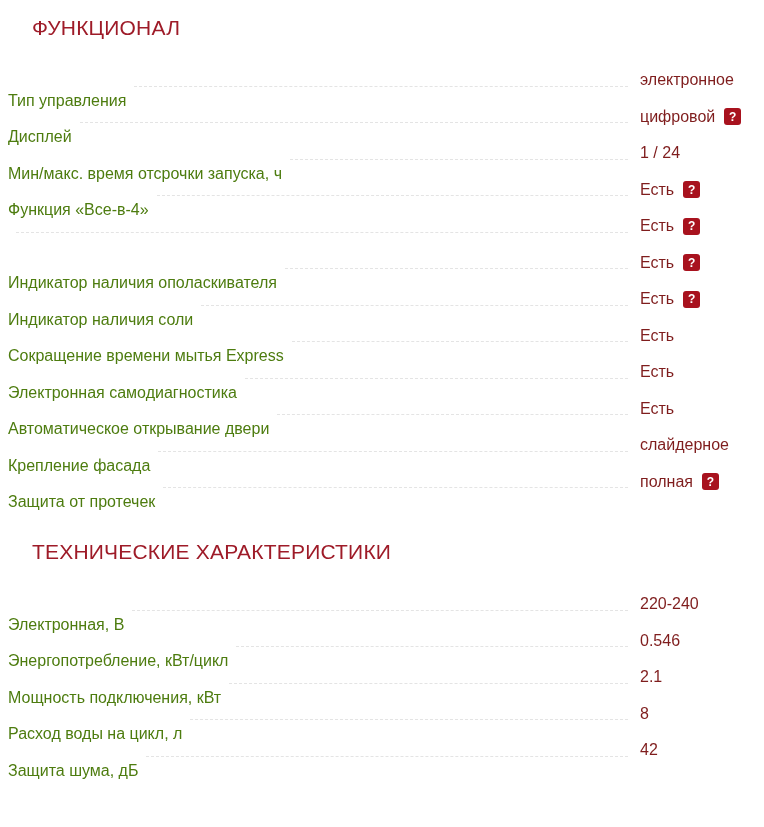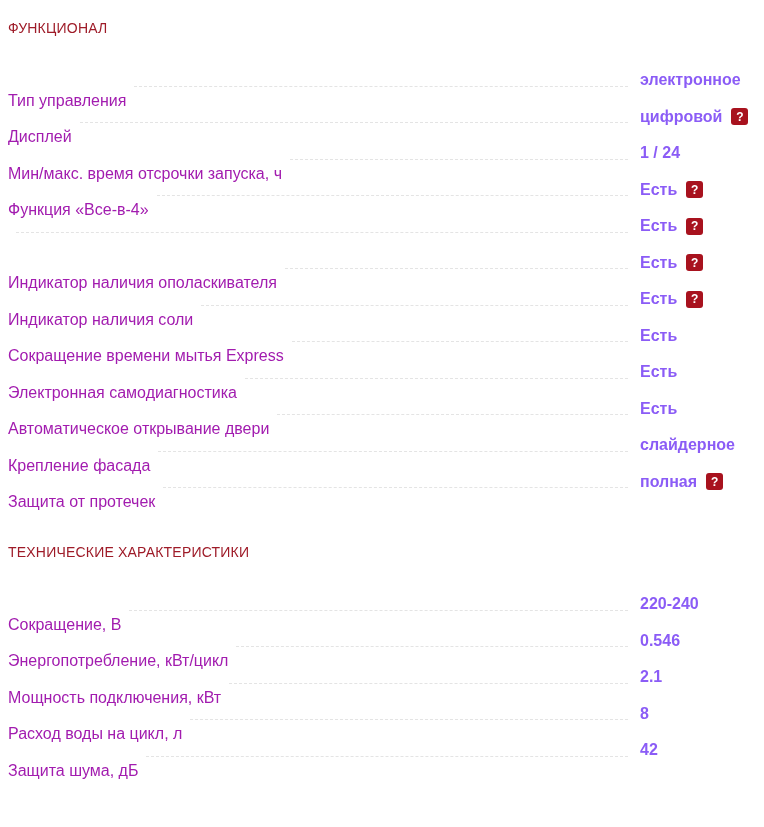--- a/index.html
+++ b/index.html
@@ -8,57 +8,58 @@
     background: #ffffff;
     font-family: "Liberation Sans", sans-serif;
   }
   body {
     height: 827px;
     overflow: hidden;
     padding: 16px 24px 0 8px;
   }
   .spec-section + .spec-section { margin-top: 40px; }
   .section-title {
-    font-size: 14px;
+    font-size: 21px;
     font-weight: 500;
     letter-spacing: 0.2px;
     color: #9e1b28;
     line-height: 24px;
     margin-bottom: 22px;
+    margin-left: 24px;
   }
   .spec-rows { display: block; }
   .spec-row {
     display: flex;
     align-items: center;
     height: 36.5px;
     font-size: 16px;
     color: #333333;
   }
   .spec-label {
     white-space: nowrap;
-    color: #a21caf;
+    color: #4d7c0f;
     margin-top: 41px;
   }
   .spec-leader {
     flex: 1;
     height: 0;
     border-bottom: 1px dashed #e4e4e4;
     margin: 0 12px 0 8px;
     transform: translateY(6px);
     min-width: 0;
   }
   .spec-value-cell {
     width: 100px;
     flex-shrink: 0;
     display: flex;
     align-items: center;
     gap: 9px;
     white-space: nowrap;
   }
-  .spec-value { color: #8b5cf6; font-weight: bold; }
+  .spec-value { color: #7f1d1d; }
   .help-badge {
     display: inline-flex;
     align-items: center;
     justify-content: center;
     width: 17px;
     height: 17px;
     border: none;
     border-radius: 3px;
     background: #a8121e;
     color: #ffffff;
@@ -177,21 +178,21 @@
               <span>?</span>
             </button>
           </div>
         </div>
       </div>
     </section>
     <section class="spec-section">
       <h2 class="section-title">ТЕХНИЧЕСКИЕ ХАРАКТЕРИСТИКИ</h2>
       <div class="spec-rows">
         <div class="spec-row">
-          <span class="spec-label">Сокращение, В</span>
+          <span class="spec-label">Электронная, В</span>
           <div class="spec-leader"></div>
           <div class="spec-value-cell">
             <span class="spec-value">220-240</span>
           </div>
         </div>
         <div class="spec-row">
           <span class="spec-label">Энергопотребление, кВт/цикл</span>
           <div class="spec-leader"></div>
           <div class="spec-value-cell">
             <span class="spec-value">0.546</span>

